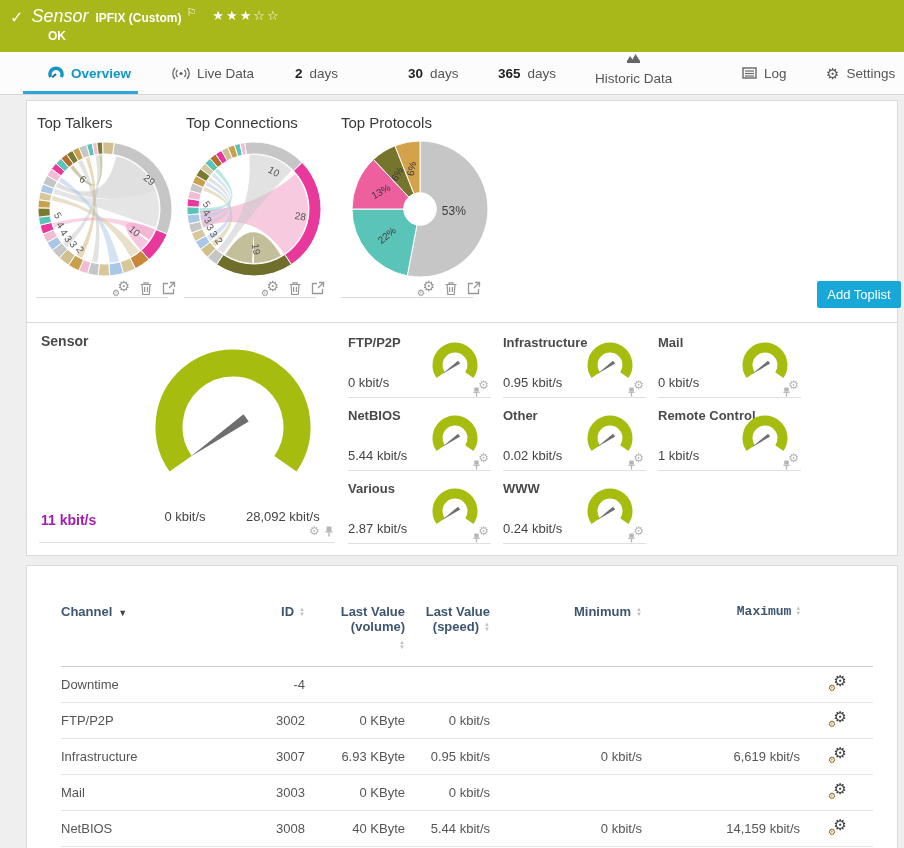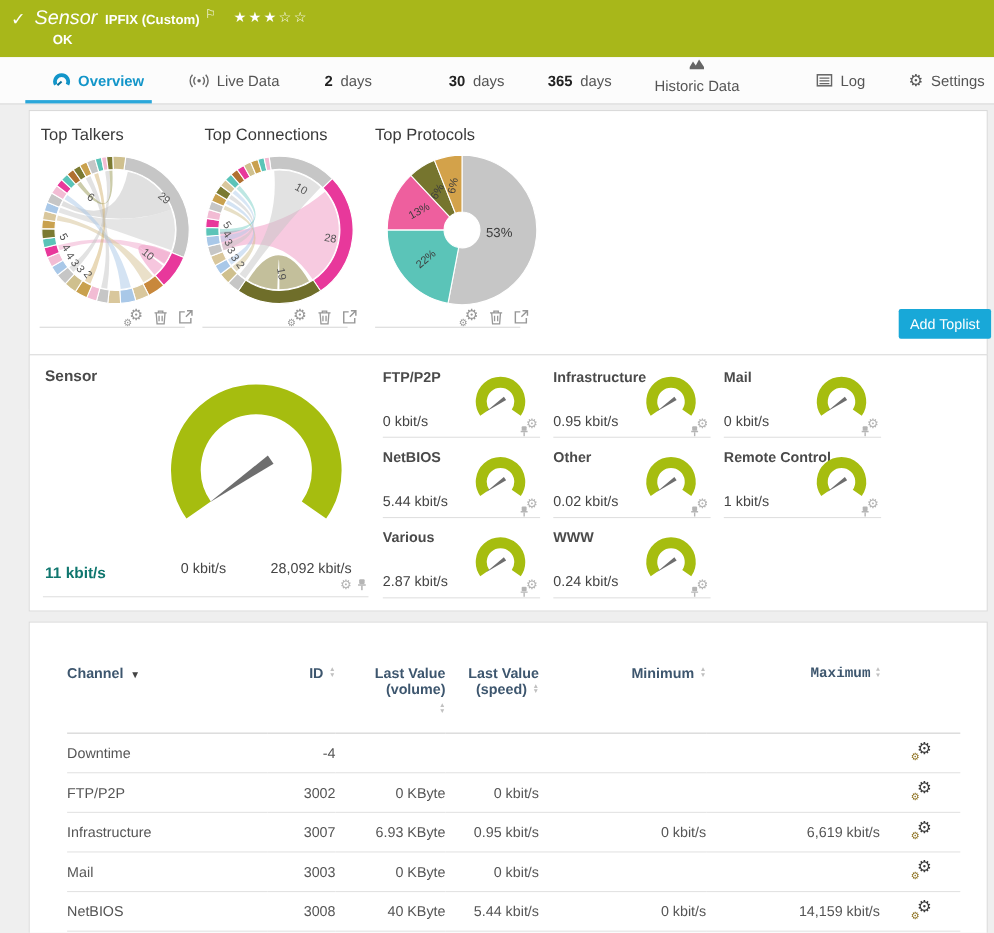--- a/index.html
+++ b/index.html
@@ -36,21 +36,21 @@
   .icon-row svg,.icon-row .gearpair{cursor:pointer;}
   .gearpair{position:relative;display:inline-block;width:17px;height:16px;color:#979797;}
   .gearpair .g1{position:absolute;right:0;top:-1px;font-size:14px;line-height:1;}
   .gearpair .g2{position:absolute;left:-1px;bottom:-2px;font-size:9px;line-height:1;}
   .panel-underline{position:absolute;top:196px;height:0;border-top:1px solid #d9d9d9;width:132px;}
   .add-toplist{position:absolute;left:790px;top:180px;width:84px;height:27px;background:#18a8d8;color:#fff;
     font-size:13px;border:none;border-radius:2px;cursor:pointer;font-family:inherit;}
   
   .total-label{position:absolute;left:14px;top:10px;font-size:14px;font-weight:bold;color:#4a4a4a;}
   .g-minmax{position:absolute;top:186px;font-size:13px;color:#444;}
-  .g-current{position:absolute;left:14px;top:189px;font-size:14px;font-weight:bold;color:#0f766e;}
+  .g-current{position:absolute;left:14px;top:189px;font-size:14px;font-weight:bold;color:#a21caf;}
   .gearpin{display:inline-flex;gap:4px;align-items:center;color:#b5b5b5;}
   .gearpin .gg{font-size:12px;line-height:1;}
   .mini-cell{position:absolute;width:143px;height:67px;border-bottom:1px solid #e0e0e0;box-sizing:border-box;}
   .mini-title{position:absolute;left:0;top:4px;font-size:13px;font-weight:bold;color:#4a4a4a;}
   .mini-value{position:absolute;left:0;top:44px;font-size:13px;color:#444;}
   .mini-cell svg{position:absolute;right:8px;top:8px;}
   .mini-cell .gearpin{position:absolute;right:2px;top:48px;}
   .total-divider{position:absolute;left:12px;top:219px;width:296px;border-top:1px solid #e0e0e0;}
   
   table.channels{border-collapse:collapse;table-layout:fixed;margin:26px 0 0 34px;width:812px;font-size:13px;}

